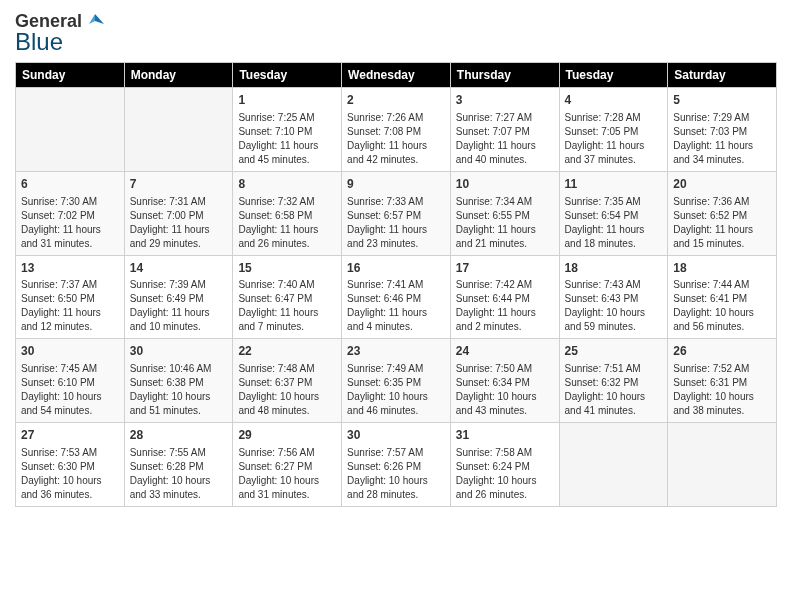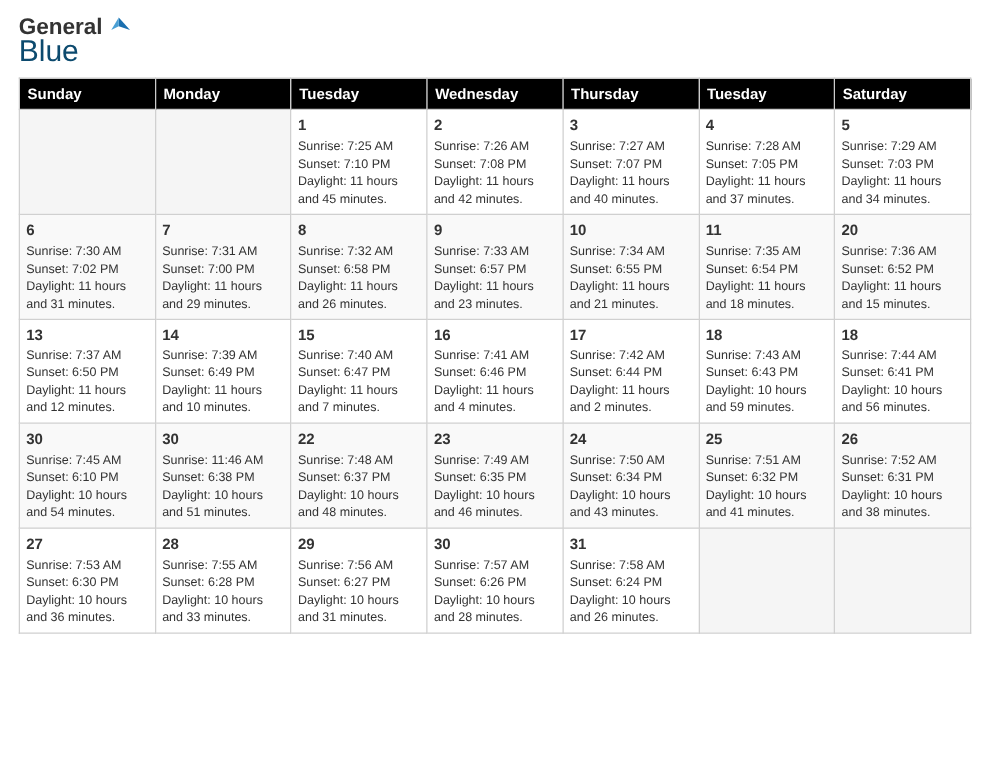--- a/index.html
+++ b/index.html
@@ -242,21 +242,21 @@
         </tr>
         <tr>
           <td>
             <span class="day-number">30</span>
             <div class="day-info">Sunrise: 7:45 AM
 Sunset: 6:10 PM
 Daylight: 10 hours and 54 minutes.</div>
           </td>
           <td>
             <span class="day-number">30</span>
-            <div class="day-info">Sunrise: 11:46 AM
+            <div class="day-info">Sunrise: 10:46 AM
 Sunset: 6:38 PM
 Daylight: 10 hours and 51 minutes.</div>
           </td>
           <td>
             <span class="day-number">22</span>
             <div class="day-info">Sunrise: 7:48 AM
 Sunset: 6:37 PM
 Daylight: 10 hours and 48 minutes.</div>
           </td>
           <td>

